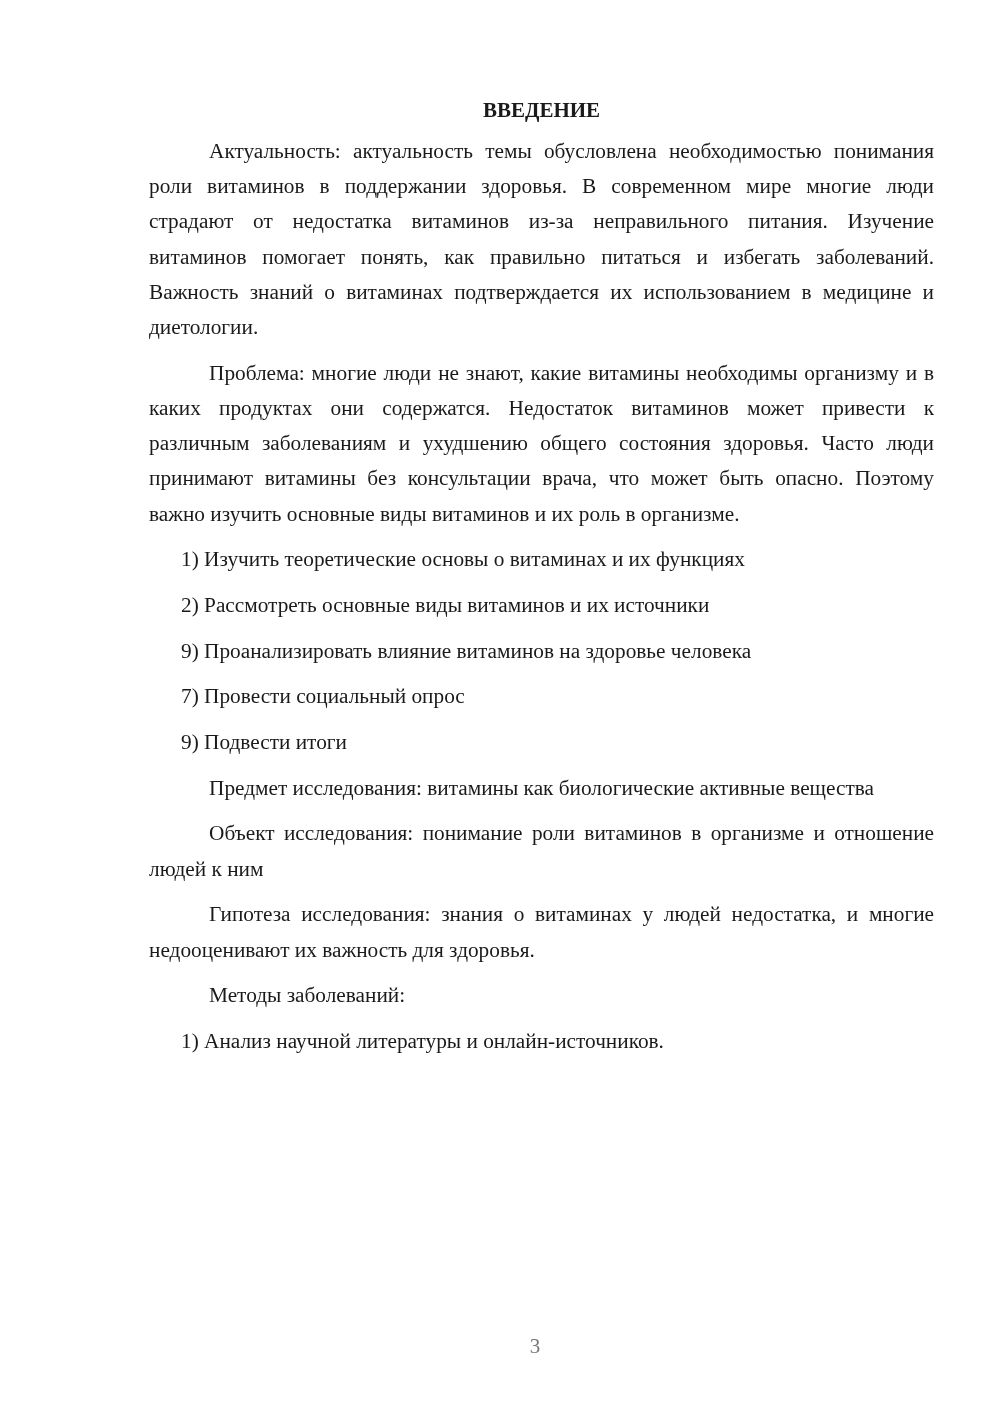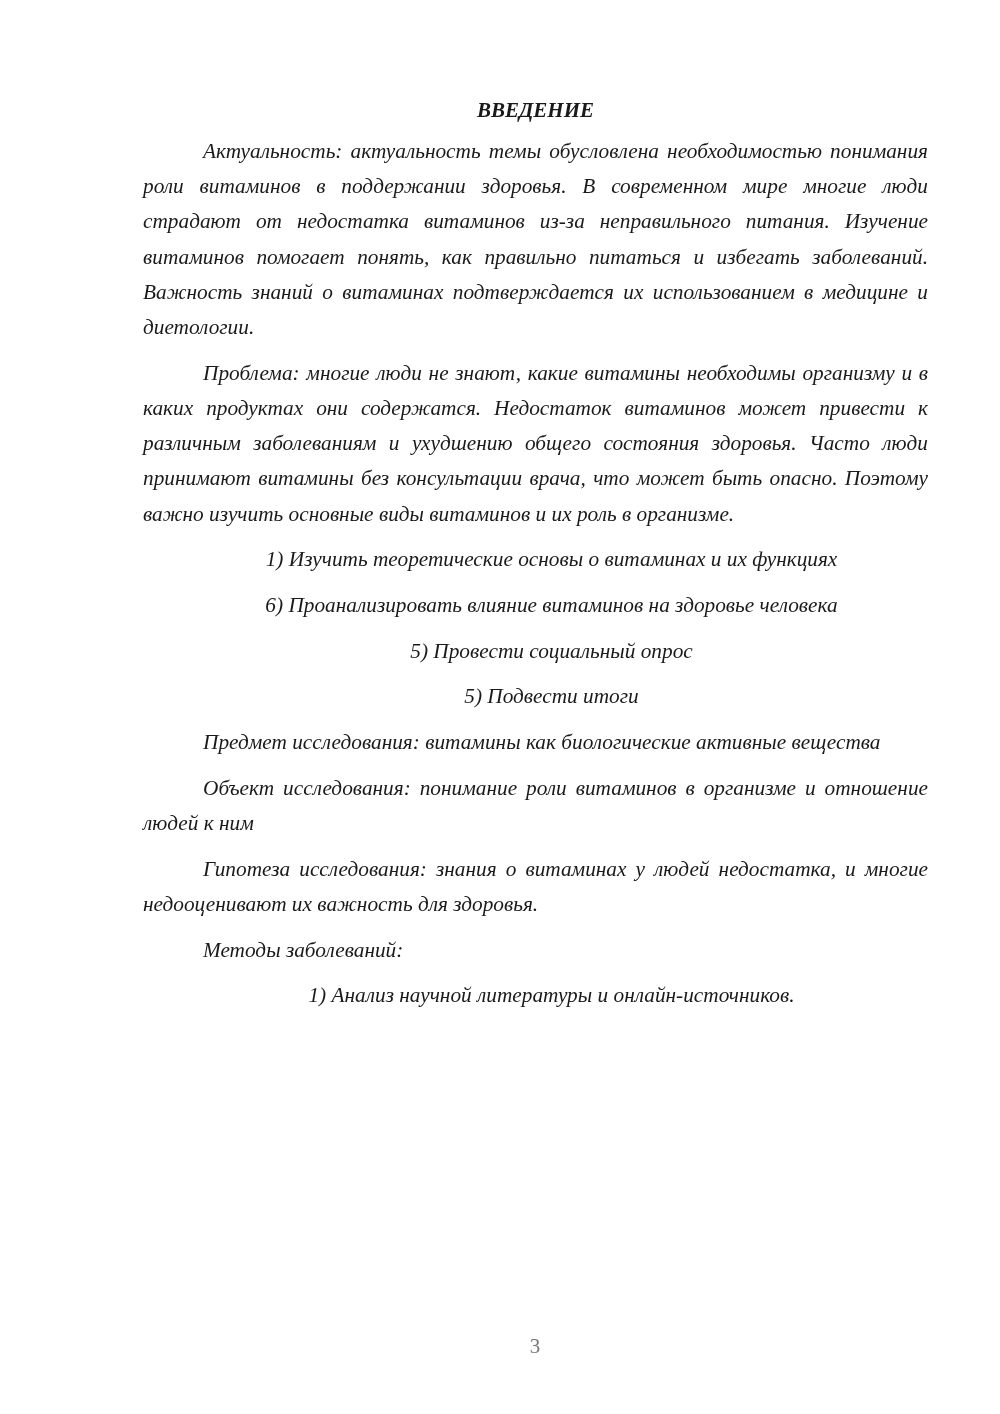--- a/index.html
+++ b/index.html
@@ -1,48 +1,49 @@
 <!DOCTYPE html>
 <html><head>
 <meta charset="utf-8">
 <style>
   html, body { margin: 0; padding: 0; background: #ffffff; }
   body { width: 1000px; height: 1414px; position: relative; overflow: hidden; }
   .page {
-    position: absolute; left: 143px; top: 92px; width: 785px;
+    position: absolute; left: 149px; top: 92px; width: 785px;
     font-family: "Liberation Serif", "DejaVu Serif", serif;
-    font-size: 21.3px; line-height: 35.2px; color: #1a1a1a; font-style: italic;
+    font-size: 21.3px; line-height: 35.2px; color: #1a1a1a;
   }
   .title {
     text-align: center; font-weight: bold; font-size: 21px;
     margin: 0 0 6px 0; line-height: 36px;
   }
   .para {
     text-align: justify; text-indent: 60px; margin: 0 0 10.5px 0;
   }
   .plain { text-indent: 60px; margin: 0 0 10.5px 0; }
-  .list-item { padding-left: 32px; margin: 0 0 10.5px 0; text-align: center; }
+  .list-item { padding-left: 32px; margin: 0 0 10.5px 0; }
   .page-number {
     position: absolute; left: 0; width: 1070px; top: 1334px;
     text-align: center; font-family: "Liberation Serif", "DejaVu Serif", serif;
     font-size: 21px; color: #777777;
   }
 </style>
 </head>
 <body>
 
 <div class="page">
   <div class="title">ВВЕДЕНИЕ</div>
   <p class="para">Актуальность: актуальность темы обусловлена необходимостью понимания роли витаминов в поддержании здоровья. В современном мире многие люди страдают от недостатка витаминов из-за неправильного питания. Изучение витаминов помогает понять, как правильно питаться и избегать заболеваний. Важность знаний о витаминах подтверждается их использованием в медицине и диетологии.</p>
   <p class="para">Проблема: многие люди не знают, какие витамины необходимы организму и в каких продуктах они содержатся. Недостаток витаминов может привести к различным заболеваниям и ухудшению общего состояния здоровья. Часто люди принимают витамины без консультации врача, что может быть опасно. Поэтому важно изучить основные виды витаминов и их роль в организме.</p>
   <div>
     <p class="list-item">1) Изучить теоретические основы о витаминах и их функциях</p>
-    <p class="list-item">6) Проанализировать влияние витаминов на здоровье человека</p>
-    <p class="list-item">5) Провести социальный опрос</p>
-    <p class="list-item">5) Подвести итоги</p>
+    <p class="list-item">2) Рассмотреть основные виды витаминов и их источники</p>
+    <p class="list-item">9) Проанализировать влияние витаминов на здоровье человека</p>
+    <p class="list-item">7) Провести социальный опрос</p>
+    <p class="list-item">9) Подвести итоги</p>
   </div>
   <p class="para">Предмет исследования: витамины как биологические активные вещества</p>
   <p class="para">Объект исследования: понимание роли витаминов в организме и отношение людей к ним</p>
   <p class="para">Гипотеза исследования: знания о витаминах у людей недостатка, и многие недооценивают их важность для здоровья.</p>
   <p class="plain">Методы заболеваний:</p>
   <div>
     <p class="list-item">1) Анализ научной литературы и онлайн-источников.</p>
   </div>
 </div>
 

